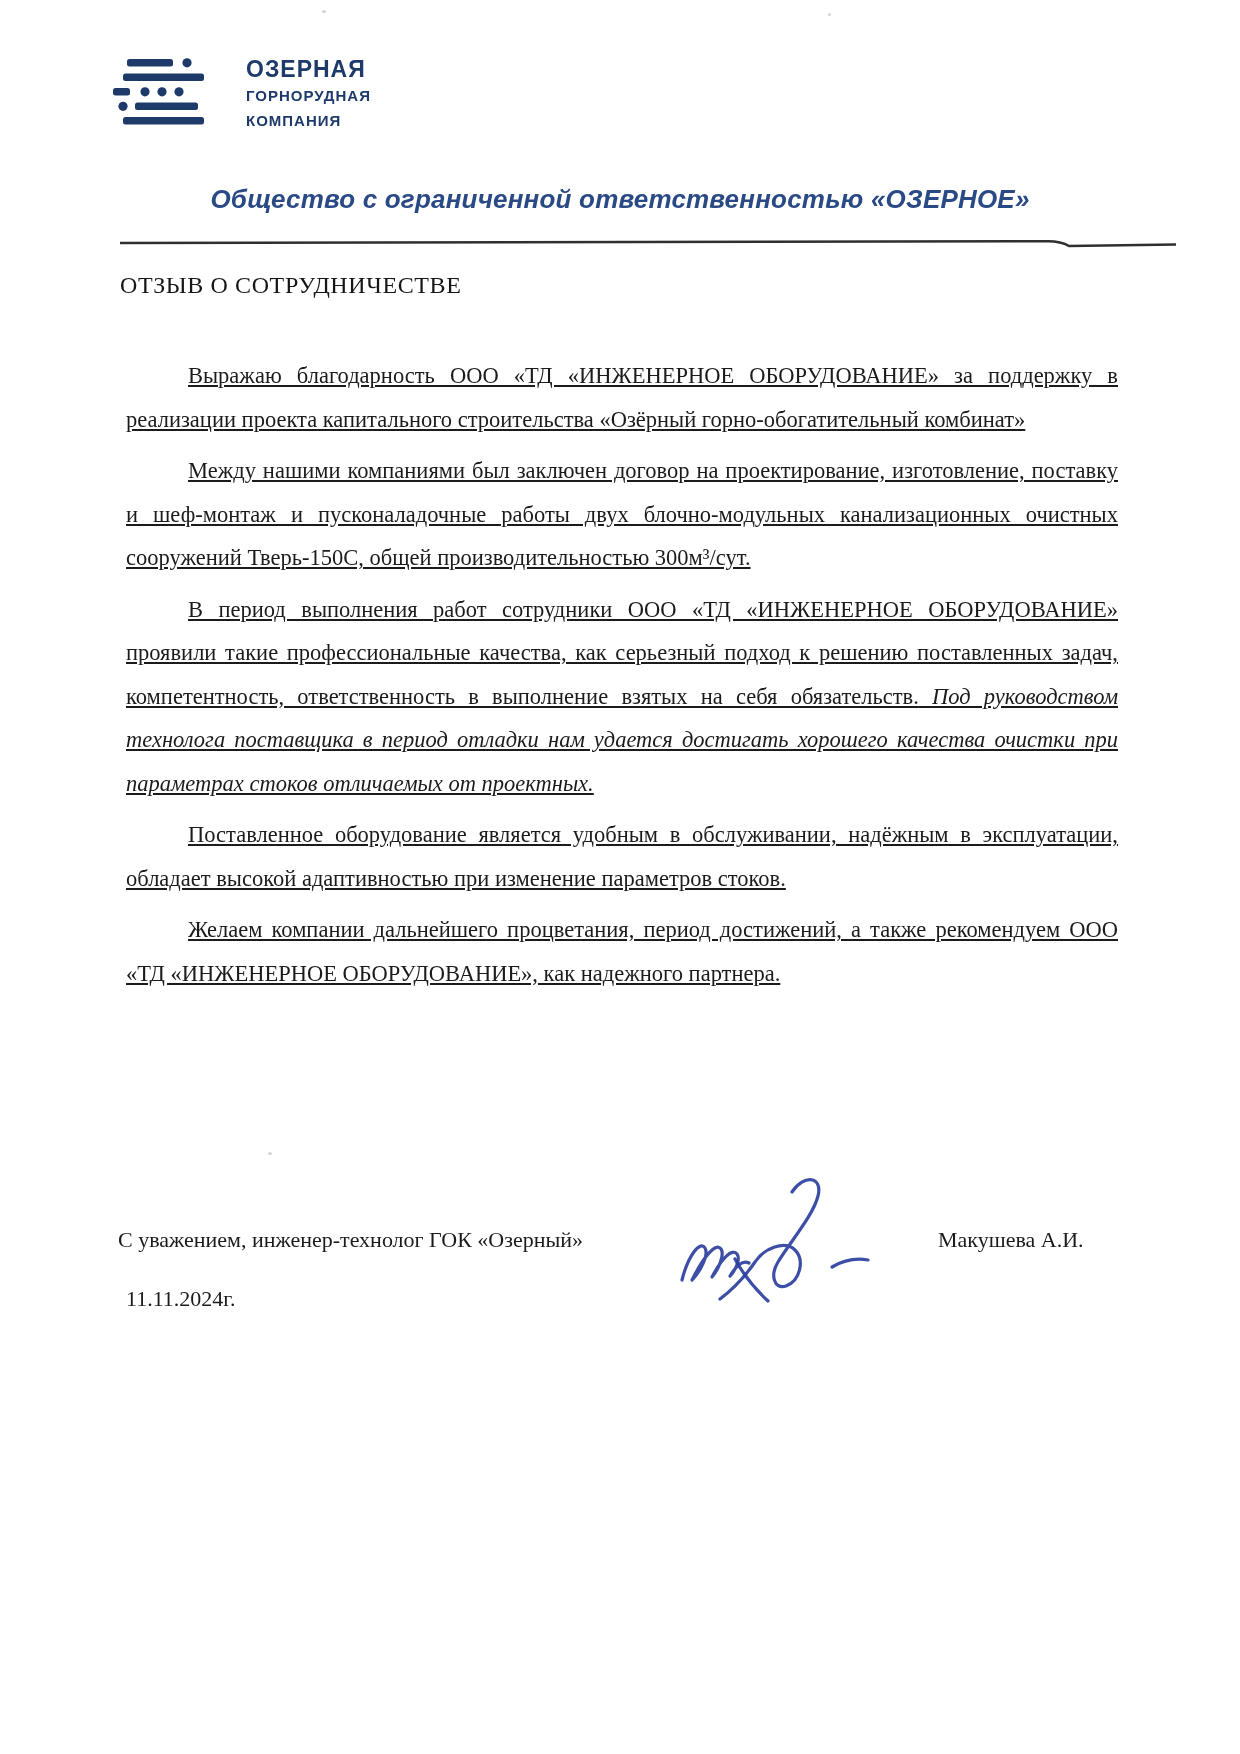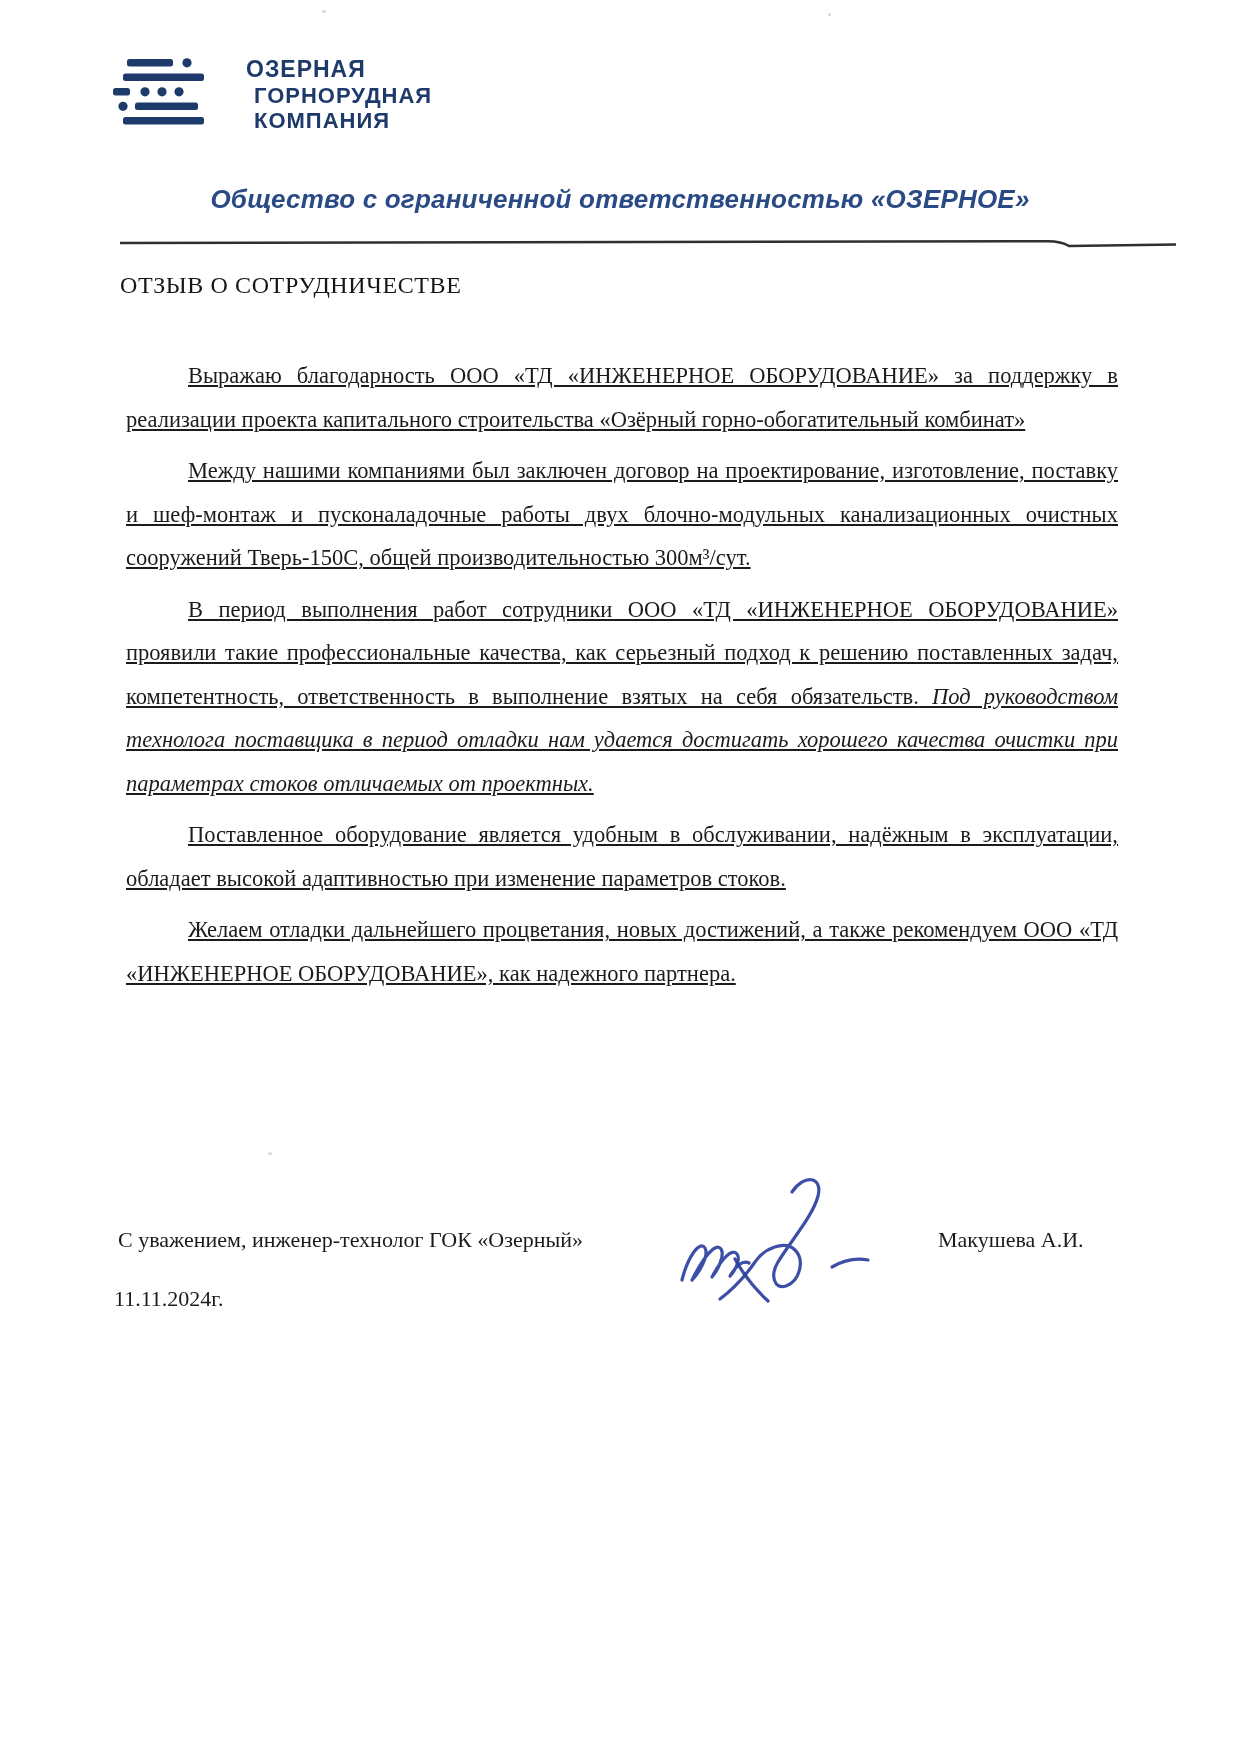--- a/index.html
+++ b/index.html
@@ -26,21 +26,21 @@
   .logo-icon{ width:101px; height:74px; flex:0 0 auto; }
   .logo-icon .mark{ fill:var(--logo-navy); }
   .logo-text{
     font-family:"Liberation Sans", sans-serif;
     color:var(--logo-navy);
     letter-spacing:1px;
     line-height:25.5px;
     padding-top:2px;
   }
   .logo-line1{ font-size:23px; font-weight:700; }
-  .logo-line2,.logo-line3{ font-size:22px; font-weight:600;margin-left:8px; }
+  .logo-line2,.logo-line3{ font-size:15px; font-weight:600; }
 
   
   .company-header{
     position:absolute; left:0; top:184px; width:1240px;
     text-align:center;
     font-family:"Liberation Sans", sans-serif;
     font-weight:700; font-style:italic;
     font-size:26px;
     color:var(--header-blue);
     letter-spacing:0.2px;
@@ -73,21 +73,21 @@
   
   .sign-closing{
     position:absolute; left:118px; top:1227px;
     font-size:22px; white-space:nowrap;
   }
   .signatory-name{
     position:absolute; left:938px; top:1227px;
     font-size:22px; white-space:nowrap;
   }
   .letter-date{
-    position:absolute; left:114px; top:1286px;
+    position:absolute; left:126px; top:1286px;
     font-size:22px;
     font-family:Liberation Serif, serif;
   }
   .signature-svg{
     position:absolute; left:672px; top:1168px;
     width:228px; height:148px;
   }
   .signature-svg .ink{
     stroke:var(--ink-blue);
     stroke-width:3.2;
@@ -134,21 +134,21 @@
     <path d="M2,5 L930,3.2 Q943,3.2 951,8 L1058,6.5"></path>
   </svg>
 
   <div class="doc-title">ОТЗЫВ О СОТРУДНИЧЕСТВЕ</div>
 
   <div class="letter-body">
     <p>Выражаю благодарность ООО «ТД «ИНЖЕНЕРНОЕ ОБОРУДОВАНИЕ» за поддержку в реализации проекта капитального строительства «Озёрный горно-обогатительный комбинат»</p>
     <p>Между нашими компаниями был заключен договор на проектирование, изготовление, поставку и шеф-монтаж и пусконаладочные работы двух блочно-модульных канализационных очистных сооружений Тверь-150С, общей производительностью 300м³/сут.</p>
     <p><span>В период выполнения работ сотрудники ООО «ТД «ИНЖЕНЕРНОЕ ОБОРУДОВАНИЕ» проявили такие профессиональные качества, как серьезный подход к решению поставленных задач, компетентность, ответственность в выполнение взятых на себя обязательств.</span>  <span class="italic">Под руководством технолога поставщика в период отладки нам удается достигать хорошего качества очистки при параметрах стоков отличаемых от проектных.</span></p>
     <p>Поставленное оборудование является удобным в обслуживании, надёжным в эксплуатации, обладает высокой адаптивностью при изменение параметров стоков.</p>
-    <p>Желаем отладки дальнейшего процветания, новых достижений, а также рекомендуем ООО «ТД «ИНЖЕНЕРНОЕ ОБОРУДОВАНИЕ», как надежного партнера.</p>
+    <p>Желаем компании дальнейшего процветания, период достижений, а также рекомендуем ООО «ТД «ИНЖЕНЕРНОЕ ОБОРУДОВАНИЕ», как надежного партнера.</p>
   </div>
 
   <div class="sign-closing">С уважением, инженер-технолог ГОК «Озерный»</div>
 
   <svg class="signature-svg" viewBox="0 0 228 148" aria-hidden="true">
     <path class="ink" d="M10,112 C16,88 28,72 33,80 C37,87 28,104 20,112 C32,88 44,74 49,81 C53,87 46,102 40,109 C50,90 60,80 65,86 C69,91 63,103 58,108 C64,98 71,92 77,95"></path>
     <path class="ink" d="M120,24 C132,6 151,8 146,28 C141,48 118,74 106,94 C98,107 102,122 114,118 C128,113 133,92 123,82 C113,72 92,80 83,94 C74,107 60,122 48,131"></path>
     <path class="ink" d="M96,133 C82,120 70,104 63,91"></path>
     <path class="ink" d="M160,99 C172,92 185,90 196,92"></path>
   </svg>

